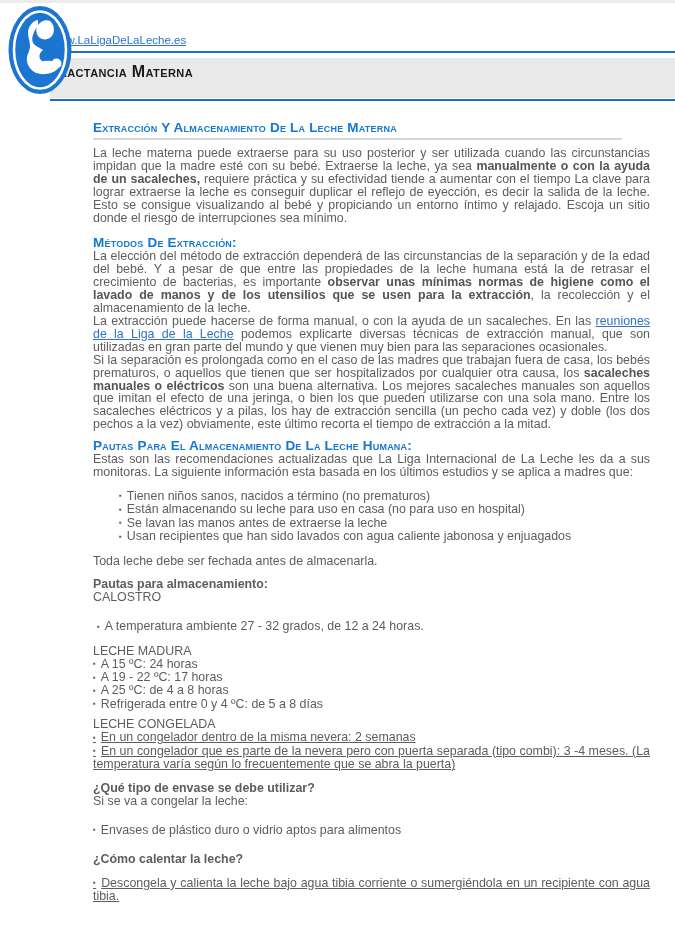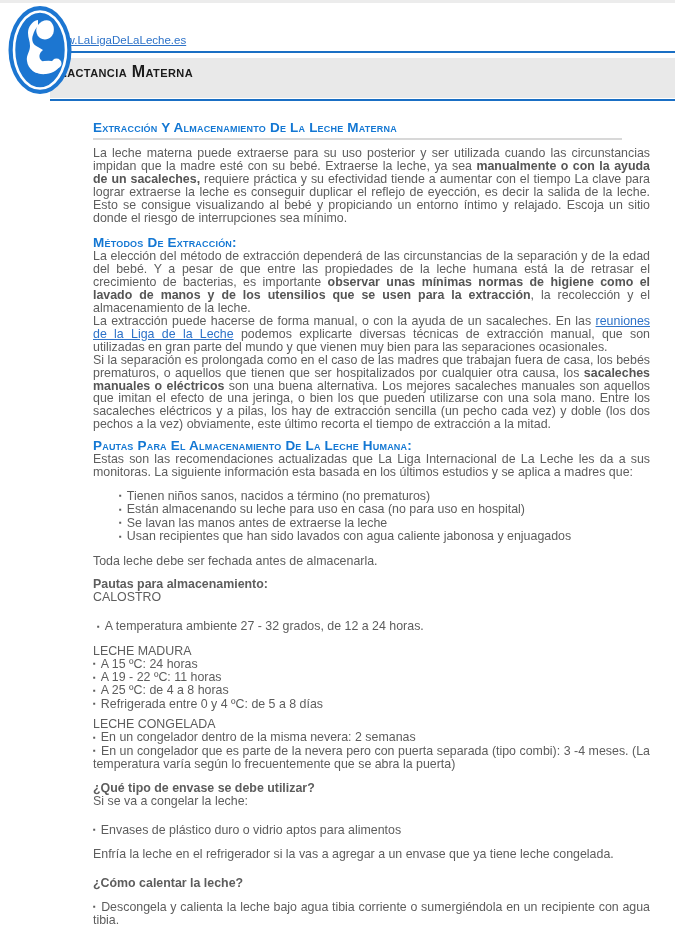--- a/index.html
+++ b/index.html
@@ -39,21 +39,21 @@
   .para{text-align:justify;}
   .bold-line{font-weight:bold;}
   .mt-sm{margin-top:7px;}
   .mt-md{margin-top:11px;}
   .mt-lg{margin-top:16px;}
   b{font-weight:bold;color:#555555;}
   a.inline-link{color:#2d72c8;text-decoration:underline;cursor:pointer;}
   
   .list-indented{padding-left:26px;}
   .list-nudge{padding-left:4px;}
-  .justify .bullet-item{text-align:justify;}
+  .justify .bullet-item{text-align:justify;text-decoration:underline;}
   .bullet-item{margin:0;}
   .bullet{font-size:8px;margin-right:5px;vertical-align:1.5px;}
 </style>
 </head>
 <body>
 
 <div class="top-strip"></div>
 
 <div class="logo-box">
   <svg width="64" height="90" viewBox="0 0 64 90">
@@ -108,21 +108,21 @@
   </div>
 
   <div class="list-nudge mt-lg">
       <div class="bullet-item"><span class="bullet">▪</span><span>A temperatura ambiente 27 - 32 grados, de 12 a 24 horas.</span></div>
     </div>
 
   <div class="mt-md">
     <div>LECHE MADURA</div>
     <div>
         <div class="bullet-item"><span class="bullet">▪</span><span>A 15 ºC: 24 horas</span></div>
-        <div class="bullet-item"><span class="bullet">▪</span><span>A 19 - 22 ºC: 11 horas</span></div>
+        <div class="bullet-item"><span class="bullet">▪</span><span>A 19 - 22 ºC: 17 horas</span></div>
         <div class="bullet-item"><span class="bullet">▪</span><span>A 25 ºC: de 4 a 8 horas</span></div>
         <div class="bullet-item"><span class="bullet">▪</span><span>Refrigerada entre 0 y 4 ºC: de 5 a 8 días</span></div>
       </div>
   </div>
 
   <div class="mt-sm">
     <div>LECHE CONGELADA</div>
     <div class="justify">
         <div class="bullet-item"><span class="bullet">▪</span><span>En un congelador dentro de la misma nevera: 2 semanas</span></div>
         <div class="bullet-item"><span class="bullet">▪</span><span>En un congelador que es parte de la nevera pero con puerta separada (tipo combi): 3 -4 meses. (La temperatura varía según lo frecuentemente que se abra la puerta)</span></div>
@@ -131,21 +131,20 @@
 
   <div class="mt-md">
     <div class="bold-line">¿Qué tipo de envase se debe utilizar?</div>
     <div>Si se va a congelar la leche:</div>
   </div>
 
   <div class="mt-lg">
       <div class="bullet-item"><span class="bullet">▪</span><span>Envases de plástico duro o vidrio aptos para alimentos</span></div>
     </div>
 
-  <div class="mt-md">Enfría la leche en el refrigerador si la vas a agregar a un envase que ya tiene leche congelada.</div>
 
   <div class="bold-line mt-lg">¿Cómo calentar la leche?</div>
 
   <div class="justify mt-md">
       <div class="bullet-item"><span class="bullet">▪</span><span>Descongela y calienta la leche bajo agua tibia corriente o sumergiéndola en un recipiente con agua tibia.</span></div>
     </div>
 
 </div>
 
 </body></html>

